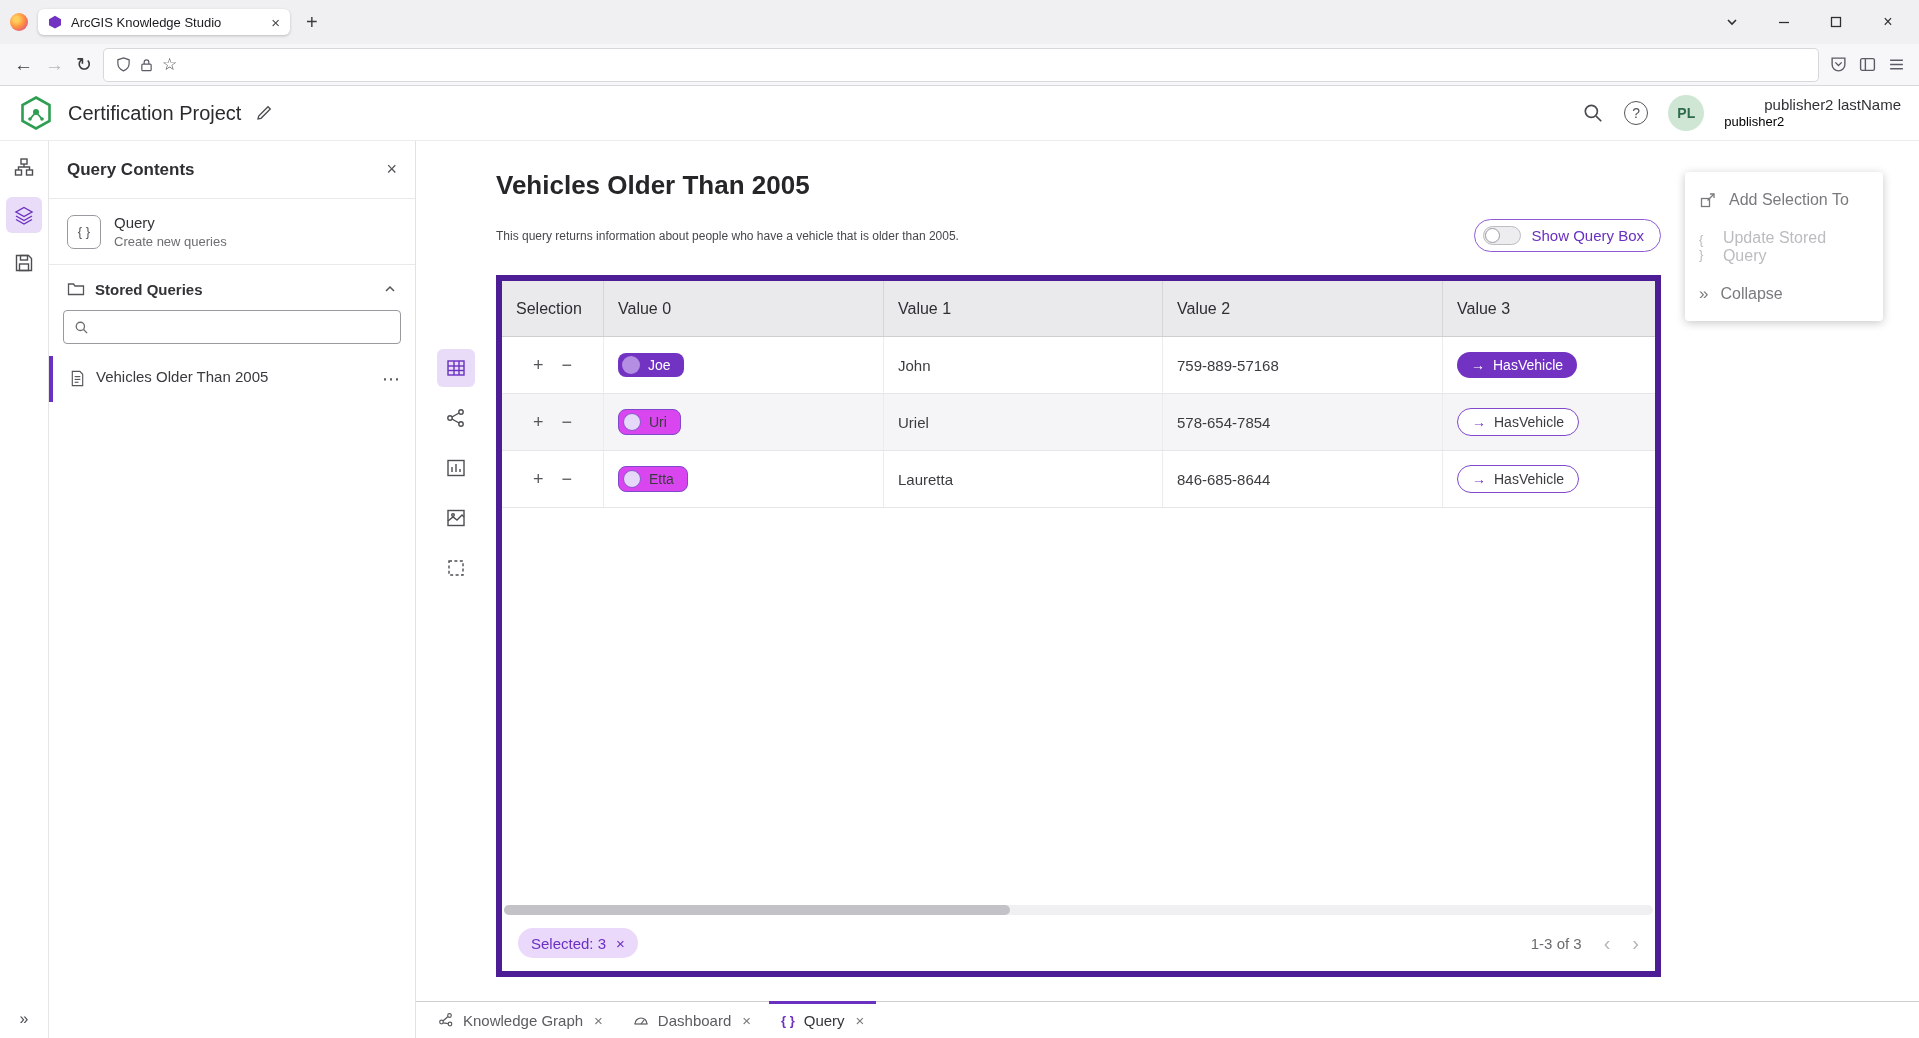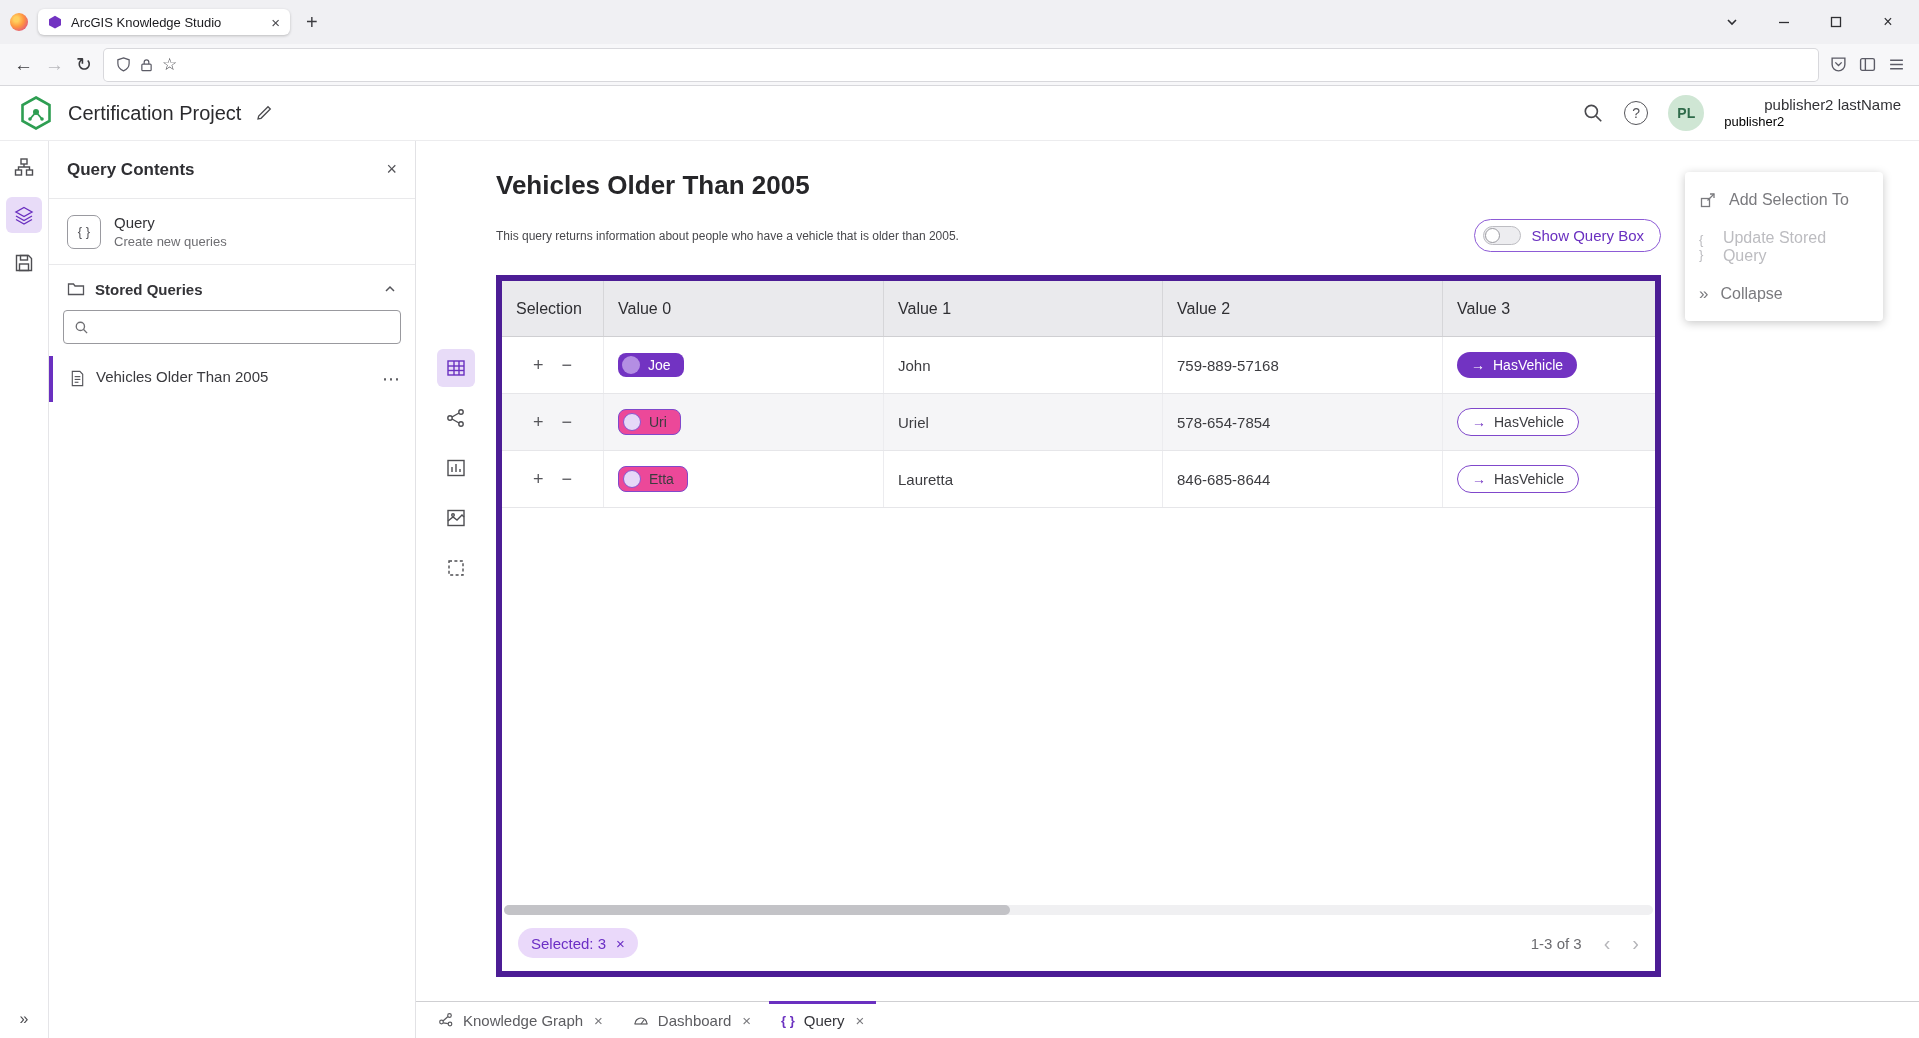--- a/index.html
+++ b/index.html
@@ -93,21 +93,21 @@
   .cfooter { height:56px; display:flex; align-items:center; padding:0 16px; flex:0 0 auto; }
   .chip { display:flex; align-items:center; gap:10px; background:#ead9fa; color:#6b2fc5; border-radius:15px; height:30px; padding:0 13px; font-size:15px; }
   .chip-close { font-size:15px; color:#6b2fc5; }
   .pager { margin-left:auto; display:flex; align-items:center; gap:22px; font-size:15px; color:#6b6b6f; }
   .pg-btn { font-size:20px; color:#b5b5b9; line-height:1; }
 
   .epill { display:inline-flex; align-items:center; gap:8px; border-radius:8px; padding:3px 13px 3px 4px; font-size:14px; }
   .epill .dot { width:18px; height:18px; border-radius:50%; flex:0 0 auto; }
   .epill.filled { background:#7233c2; color:#fff; }
   .epill.filled .dot { background:#b48ee3; }
-  .epill.outline { border:1.5px solid #8048cb; background:#ec4899; color:#3c3c40; }
+  .epill.outline { border:1.5px solid #8048cb; background:#d946ef; color:#3c3c40; }
   .epill.outline .dot { background:#e6d8f8; border:1.5px solid #8a55cf; }
   .rpill { display:inline-flex; align-items:center; gap:8px; border-radius:15px; padding:5px 14px; font-size:14px; }
   .rpill.filled { background:#7233c2; color:#fff; }
   .rpill.filled .r-arrow { color:#fff; }
   .rpill.outline { border:1.5px solid #8048cb; background:#fff; color:#3c3c40; }
   .rpill.outline .r-arrow { color:#7233c2; }
 
   .bottombar { height:37px; border-top:1px solid #cfcfd2; background:#fff; display:flex; align-items:stretch; gap:6px; padding-left:10px; flex:0 0 auto; }
   .btab { position:relative; display:flex; align-items:center; gap:9px; padding:0 12px; font-size:15px; color:#5c5c60; }
   .btab .bt-close { color:#7a7a7e; font-size:15px; margin-left:2px; }

